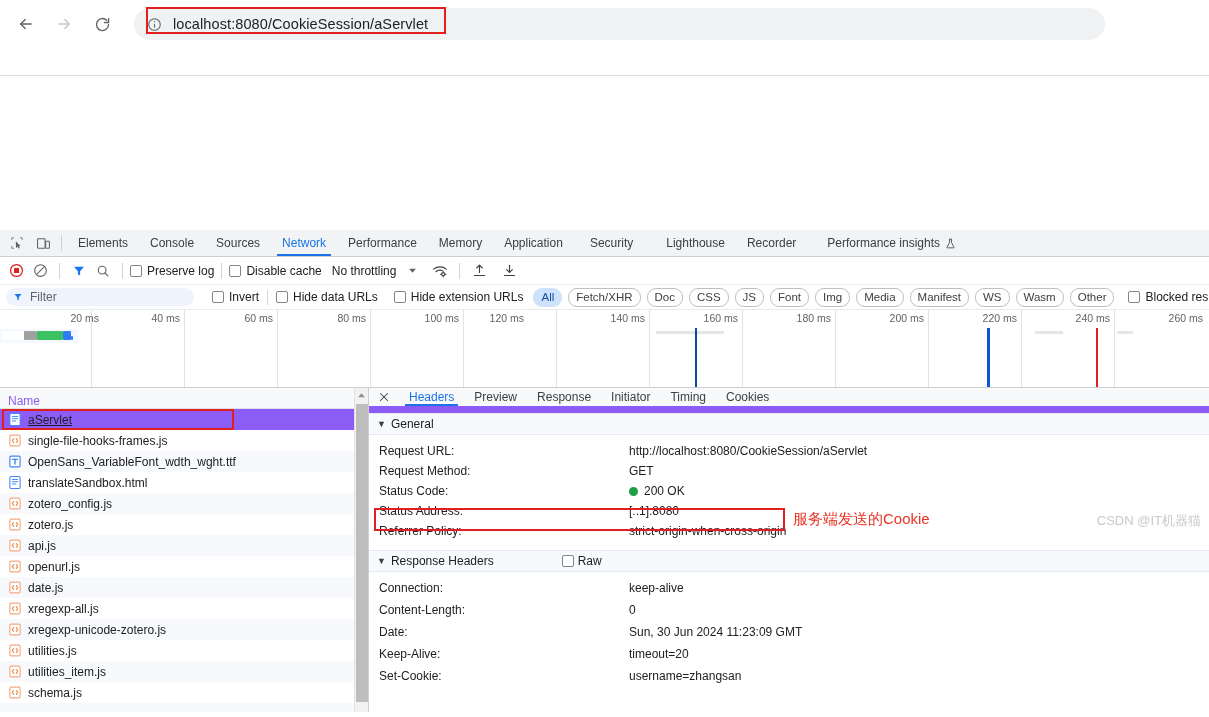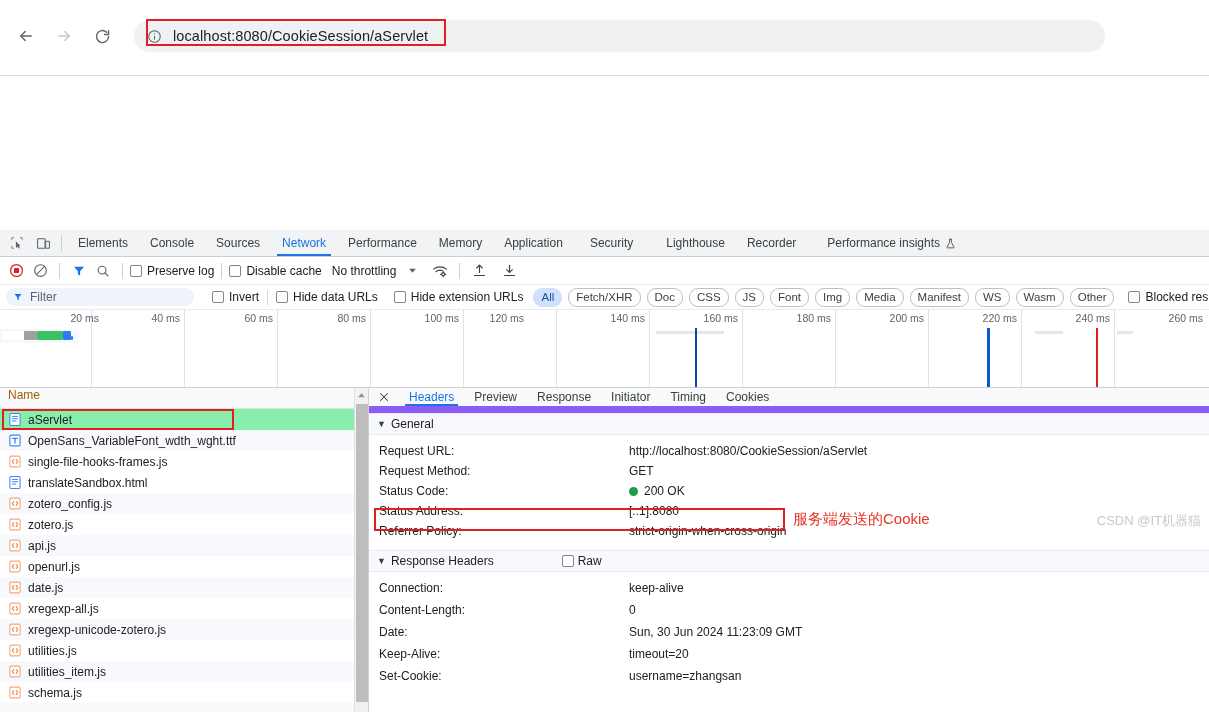--- a/index.html
+++ b/index.html
@@ -12,21 +12,21 @@
     -webkit-font-smoothing: antialiased;
   }
 
   
   #browser-chrome {
     position: absolute; left: 0; top: 0; width: 1209px; height: 76px;
     background: #ffffff;
     border-bottom: 1px solid #dadce0;
   }
   #nav-bar {
-    position: absolute; left: 0; top: 12px; width: 1105px; height: 48px;
+    position: absolute; left: 0; top: 0; width: 1105px; height: 48px;
     display: flex; align-items: center;
   }
   .nav-btn {
     width: 28px; height: 28px; margin-left: 10px;
     display: flex; align-items: center; justify-content: center;
     border-radius: 50%;
     color: #5f6368;
     cursor: pointer;
     flex: 0 0 auto;
   }
@@ -201,35 +201,35 @@
     position: relative;
     width: 369px; flex: 0 0 369px;
     background: #ffffff;
     border-right: 1px solid #cdd0d3;
     overflow: hidden;
   }
   #list-header {
     height: 21px;
     background: #f8f9fa;
     border-bottom: 1px solid #dfe1e5;
-    display: flex; align-items: flex-start;
-    font-size: 12px; color: #a16207;
+    display: flex; align-items: flex-end;
+    font-size: 12px; color: #8b5cf6;
     padding-left: 8px;
   }
   .req-row {
     height: 21px;
     display: flex; align-items: center;
     padding-left: 8px;
     font-size: 12px; color: #202124;
     cursor: pointer;
     white-space: nowrap;
     overflow: hidden;
   }
   .req-row.stripe { background: #f7f9fc; }
-  .req-row.selected { background: #86efac; }
+  .req-row.selected { background: #8b5cf6; text-decoration: underline; }
   .rtype-icon {
     width: 13px; height: 14px; flex: 0 0 auto; margin-right: 7px;
     display: inline-flex; align-items: center; justify-content: center;
   }
   #sel-row-box {
     position: absolute; left: 2px; top: 21px; width: 232px; height: 21px;
     border: 2px solid #e02020; pointer-events: none;
   }
   #list-scrollbar {
     position: absolute; right: 0; top: 0; width: 14px; bottom: 0;
@@ -580,38 +580,38 @@
           <svg width="12" height="13" viewBox="0 0 14 16">
             <rect x="0.7" y="0.7" width="12.6" height="14.6" rx="1.4" fill="#ffffff" stroke="#4285f4" stroke-width="1.3"></rect>
             <rect x="3.2" y="3.6" width="7.6" height="1.2" fill="#4285f4"></rect>
             <rect x="3.2" y="6.4" width="7.6" height="1.2" fill="#4285f4"></rect>
             <rect x="3.2" y="9.2" width="5.2" height="1.2" fill="#4285f4"></rect>
           </svg>
         </span>
         <span>aServlet</span>
       </div>
 
+      <div class="req-row">
+        <span class="rtype-icon">
+          <svg width="12" height="13" viewBox="0 0 14 16">
+            <rect x="0.7" y="1.4" width="12.6" height="13.2" rx="1.4" fill="#ffffff" stroke="#f5a97f" stroke-width="1.4"></rect>
+            <path d="M5.4 5.7L3.6 8l1.8 2.3M8.6 5.7L10.4 8l-1.8 2.3" fill="none" stroke="#e8833a" stroke-width="1.3" stroke-linecap="round" stroke-linejoin="round"></path>
+          </svg>
+        </span>
+        <span>single-file-hooks-frames.js</span>
+      </div>
+
       <div class="req-row stripe">
         <span class="rtype-icon">
           <svg width="12" height="13" viewBox="0 0 14 16">
             <rect x="0.7" y="1.4" width="12.6" height="13.2" rx="1.4" fill="#ffffff" stroke="#4285f4" stroke-width="1.4"></rect>
             <path d="M3.8 5.2h6.4M7 5.2v6" fill="none" stroke="#1a73e8" stroke-width="1.4" stroke-linecap="round"></path>
           </svg>
         </span>
         <span>OpenSans_VariableFont_wdth_wght.ttf</span>
-      </div>
-
-      <div class="req-row">
-        <span class="rtype-icon">
-          <svg width="12" height="13" viewBox="0 0 14 16">
-            <rect x="0.7" y="1.4" width="12.6" height="13.2" rx="1.4" fill="#ffffff" stroke="#f5a97f" stroke-width="1.4"></rect>
-            <path d="M5.4 5.7L3.6 8l1.8 2.3M8.6 5.7L10.4 8l-1.8 2.3" fill="none" stroke="#e8833a" stroke-width="1.3" stroke-linecap="round" stroke-linejoin="round"></path>
-          </svg>
-        </span>
-        <span>single-file-hooks-frames.js</span>
       </div>
 
       <div class="req-row">
         <span class="rtype-icon">
           <svg width="12" height="13" viewBox="0 0 14 16">
             <rect x="0.7" y="0.7" width="12.6" height="14.6" rx="1.4" fill="#ffffff" stroke="#4285f4" stroke-width="1.3"></rect>
             <rect x="3.2" y="3.6" width="7.6" height="1.2" fill="#4285f4"></rect>
             <rect x="3.2" y="6.4" width="7.6" height="1.2" fill="#4285f4"></rect>
             <rect x="3.2" y="9.2" width="5.2" height="1.2" fill="#4285f4"></rect>
           </svg>

